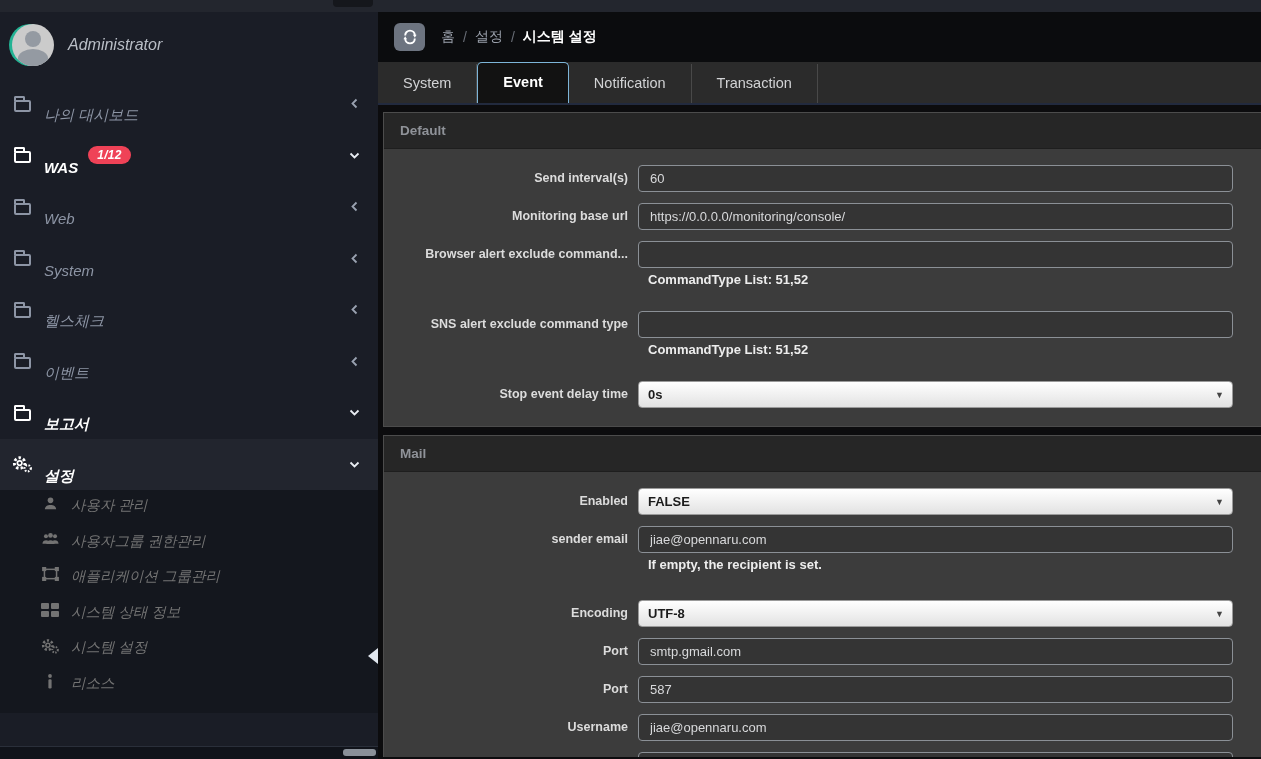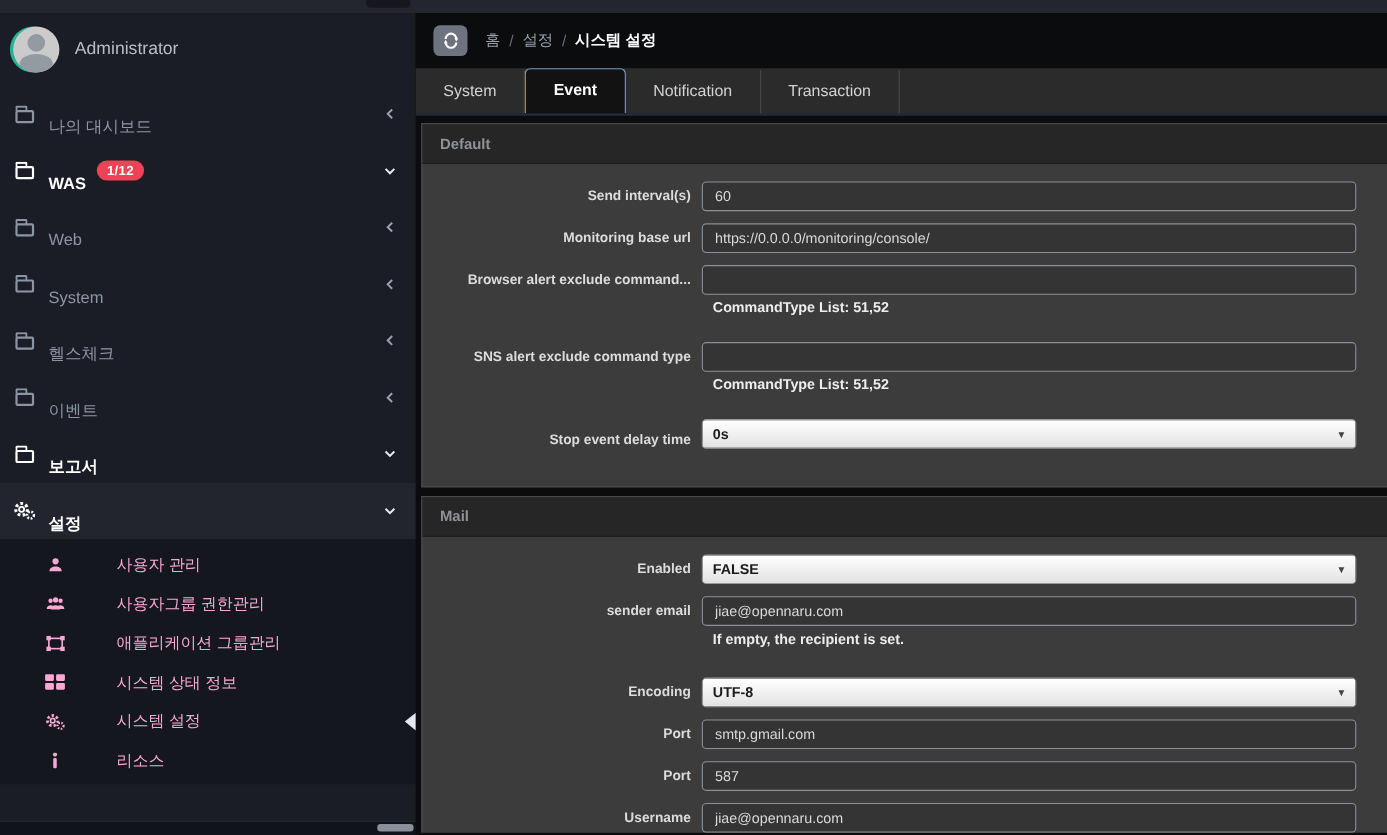--- a/index.html
+++ b/index.html
@@ -7,38 +7,38 @@
   body {
     font-family:"Liberation Sans", sans-serif;
     background:#0c0c0e; position:relative; overflow:hidden;
     -webkit-font-smoothing:antialiased;
   }
   
   .top-strip { position:absolute; top:0; left:0; right:0; height:12px; background:#23262e; }
   .top-strip .notch { position:absolute; left:333px; top:0; width:40px; height:7px; background:#15171c; border-radius:0 0 4px 4px; }
 
   
-  .sidebar { position:absolute; top:12px; left:0; bottom:0; width:378px; background:#1a1d26; color:#8d95a5; }
+  .sidebar { position:absolute; top:12px; left:0; bottom:0; width:378px; background:#1a1d26; color:#8d95a5;font-style:italic; }
   .profile { display:flex; align-items:center; height:66px; padding:0 12px; }
   .avatar { width:42px; height:42px; border-radius:50%; background:#cbcbcb; position:relative; overflow:hidden; flex:none;
             box-shadow:-3px 0 0 0 #23b394; }
   .avatar::before { content:""; position:absolute; left:50%; top:7px; transform:translateX(-50%); width:16px; height:16px; border-radius:50%; background:#949aa2; }
   .avatar::after  { content:""; position:absolute; left:50%; top:25px; transform:translateX(-50%); width:30px; height:18px; border-radius:50% 50% 0 0; background:#949aa2; }
   .profile-name { margin-left:14px; font-size:16px; color:#b9bec6; }
 
   .nav-item { display:flex; align-items:center; height:51.5px; padding:0 18px 0 12px; font-size:15px; cursor:pointer; position:relative; }
   .nav-item .txt { margin-left:12px;margin-top:24px; }
   .nav-item.bold { color:#ffffff; font-weight:bold; }
   .nav-item.hl { background:#22252e; }
   .chev { margin-left:auto; display:flex; align-items:center; color:#9aa2b1; }
   .nav-item.bold .chev { color:#e9edf3; }
   .badge { margin-left:10px; background:#ef4257; color:#fff; font-size:12px; font-weight:bold; padding:1.5px 9px 2.5px; border-radius:10px; letter-spacing:.3px; }
 
   .submenu { background:#14171e; padding:6px 0 4px; }
-  .sub-item { display:flex; align-items:center; height:35.5px; padding:0 18px 0 40px; font-size:14.5px; color:#f9a8d4; cursor:pointer; position:relative;gap:35px; }
+  .sub-item { display:flex; align-items:flex-start; height:35.5px; padding:0 18px 0 40px; font-size:14.5px; color:#737373; cursor:pointer; position:relative; }
   .sub-item .txt { margin-left:11px; }
   .active-arrow { position:absolute; right:0; top:50%; transform:translateY(-50%); width:0; height:0;
                   border-top:8px solid transparent; border-bottom:8px solid transparent; border-right:10px solid #e2e8f0; }
   .sidebar-footer { position:absolute; left:0; right:0; bottom:0; height:13px; background:#10131a; border-top:1px solid #2a2f3a; }
   .sb-thumb { position:absolute; right:2px; bottom:3px; width:33px; height:7px; background:#8a9099; border-radius:3px; }
 
   
   .icn { display:inline-flex; align-items:center; justify-content:center; width:20px; flex:none; color:inherit; }
   .i-folder { position:relative; width:17px; height:12px; border:2px solid currentColor; border-radius:2px; margin-top:4px; }
   .i-folder::before { content:""; position:absolute; top:-6px; left:-2px; width:7px; height:3px; border:2px solid currentColor; border-bottom:none; border-radius:2px 2px 0 0; }
@@ -56,21 +56,21 @@
   .tabbar { height:43px; background:#2b2b2b; display:flex; align-items:flex-end; padding-top:4px; border-bottom:2px solid #222a3e; }
   .tab { height:39px; line-height:39px; padding:0 25px; font-size:14.5px; color:#d2d3d5; border-right:1px solid #494949; cursor:pointer; }
   .tab.active { background:#121212; border:1px solid #7db5d8; border-bottom:none; border-radius:5px 5px 0 0; color:#fff; font-weight:bold; height:41px; line-height:39px; }
 
   .content { padding:7px 0 0 5px; height:652px; overflow:hidden; }
   .panel { background:#3c3c3c; border:1px solid #4c4c4c; border-right:none; margin-bottom:8px; }
   .panel-header { background:#262626; color:#8f9298; font-weight:bold; font-size:13.5px; padding:10px 16px; border-bottom:1px solid #1e1e1e; }
   .panel-body { padding:16px 28px 18px 0; }
 
   .frow { display:flex; align-items:center; margin-bottom:11px; }
-  .frow:last-child { margin-bottom:16px;align-items:flex-end; }
+  .frow:last-child { margin-bottom:0; }
   .flabel { width:254px; flex:none; text-align:right; padding-right:10px; color:#dcdcdc; font-weight:600; font-size:12.5px; line-height:15px;
             white-space:nowrap; overflow:hidden; }
   .fctrl { flex:1; }
   .tinput { width:100%; height:27px; background:#343434; border:1px solid #8b9096; border-radius:4px; color:#d8d9db; font-size:13px;
             padding:0 11px; font-family:"Liberation Sans", sans-serif; outline:none; }
   .fselect { width:100%; height:27px; background:linear-gradient(#ffffff,#e2e2e2); border:1px solid #9a9a9a; border-radius:4px;
              color:#1b1b1b; font-weight:bold; font-size:13px; display:flex; align-items:center; padding:0 9px; position:relative; cursor:pointer; }
   .fselect .arrow { position:absolute; right:8px; top:50%; transform:translateY(-50%); font-size:9px; color:#444; }
   .hint { margin:4px 0 24px 264px; color:#ededed; font-weight:600; font-size:13px; }
   .hint.tight { margin-bottom:28px; }

